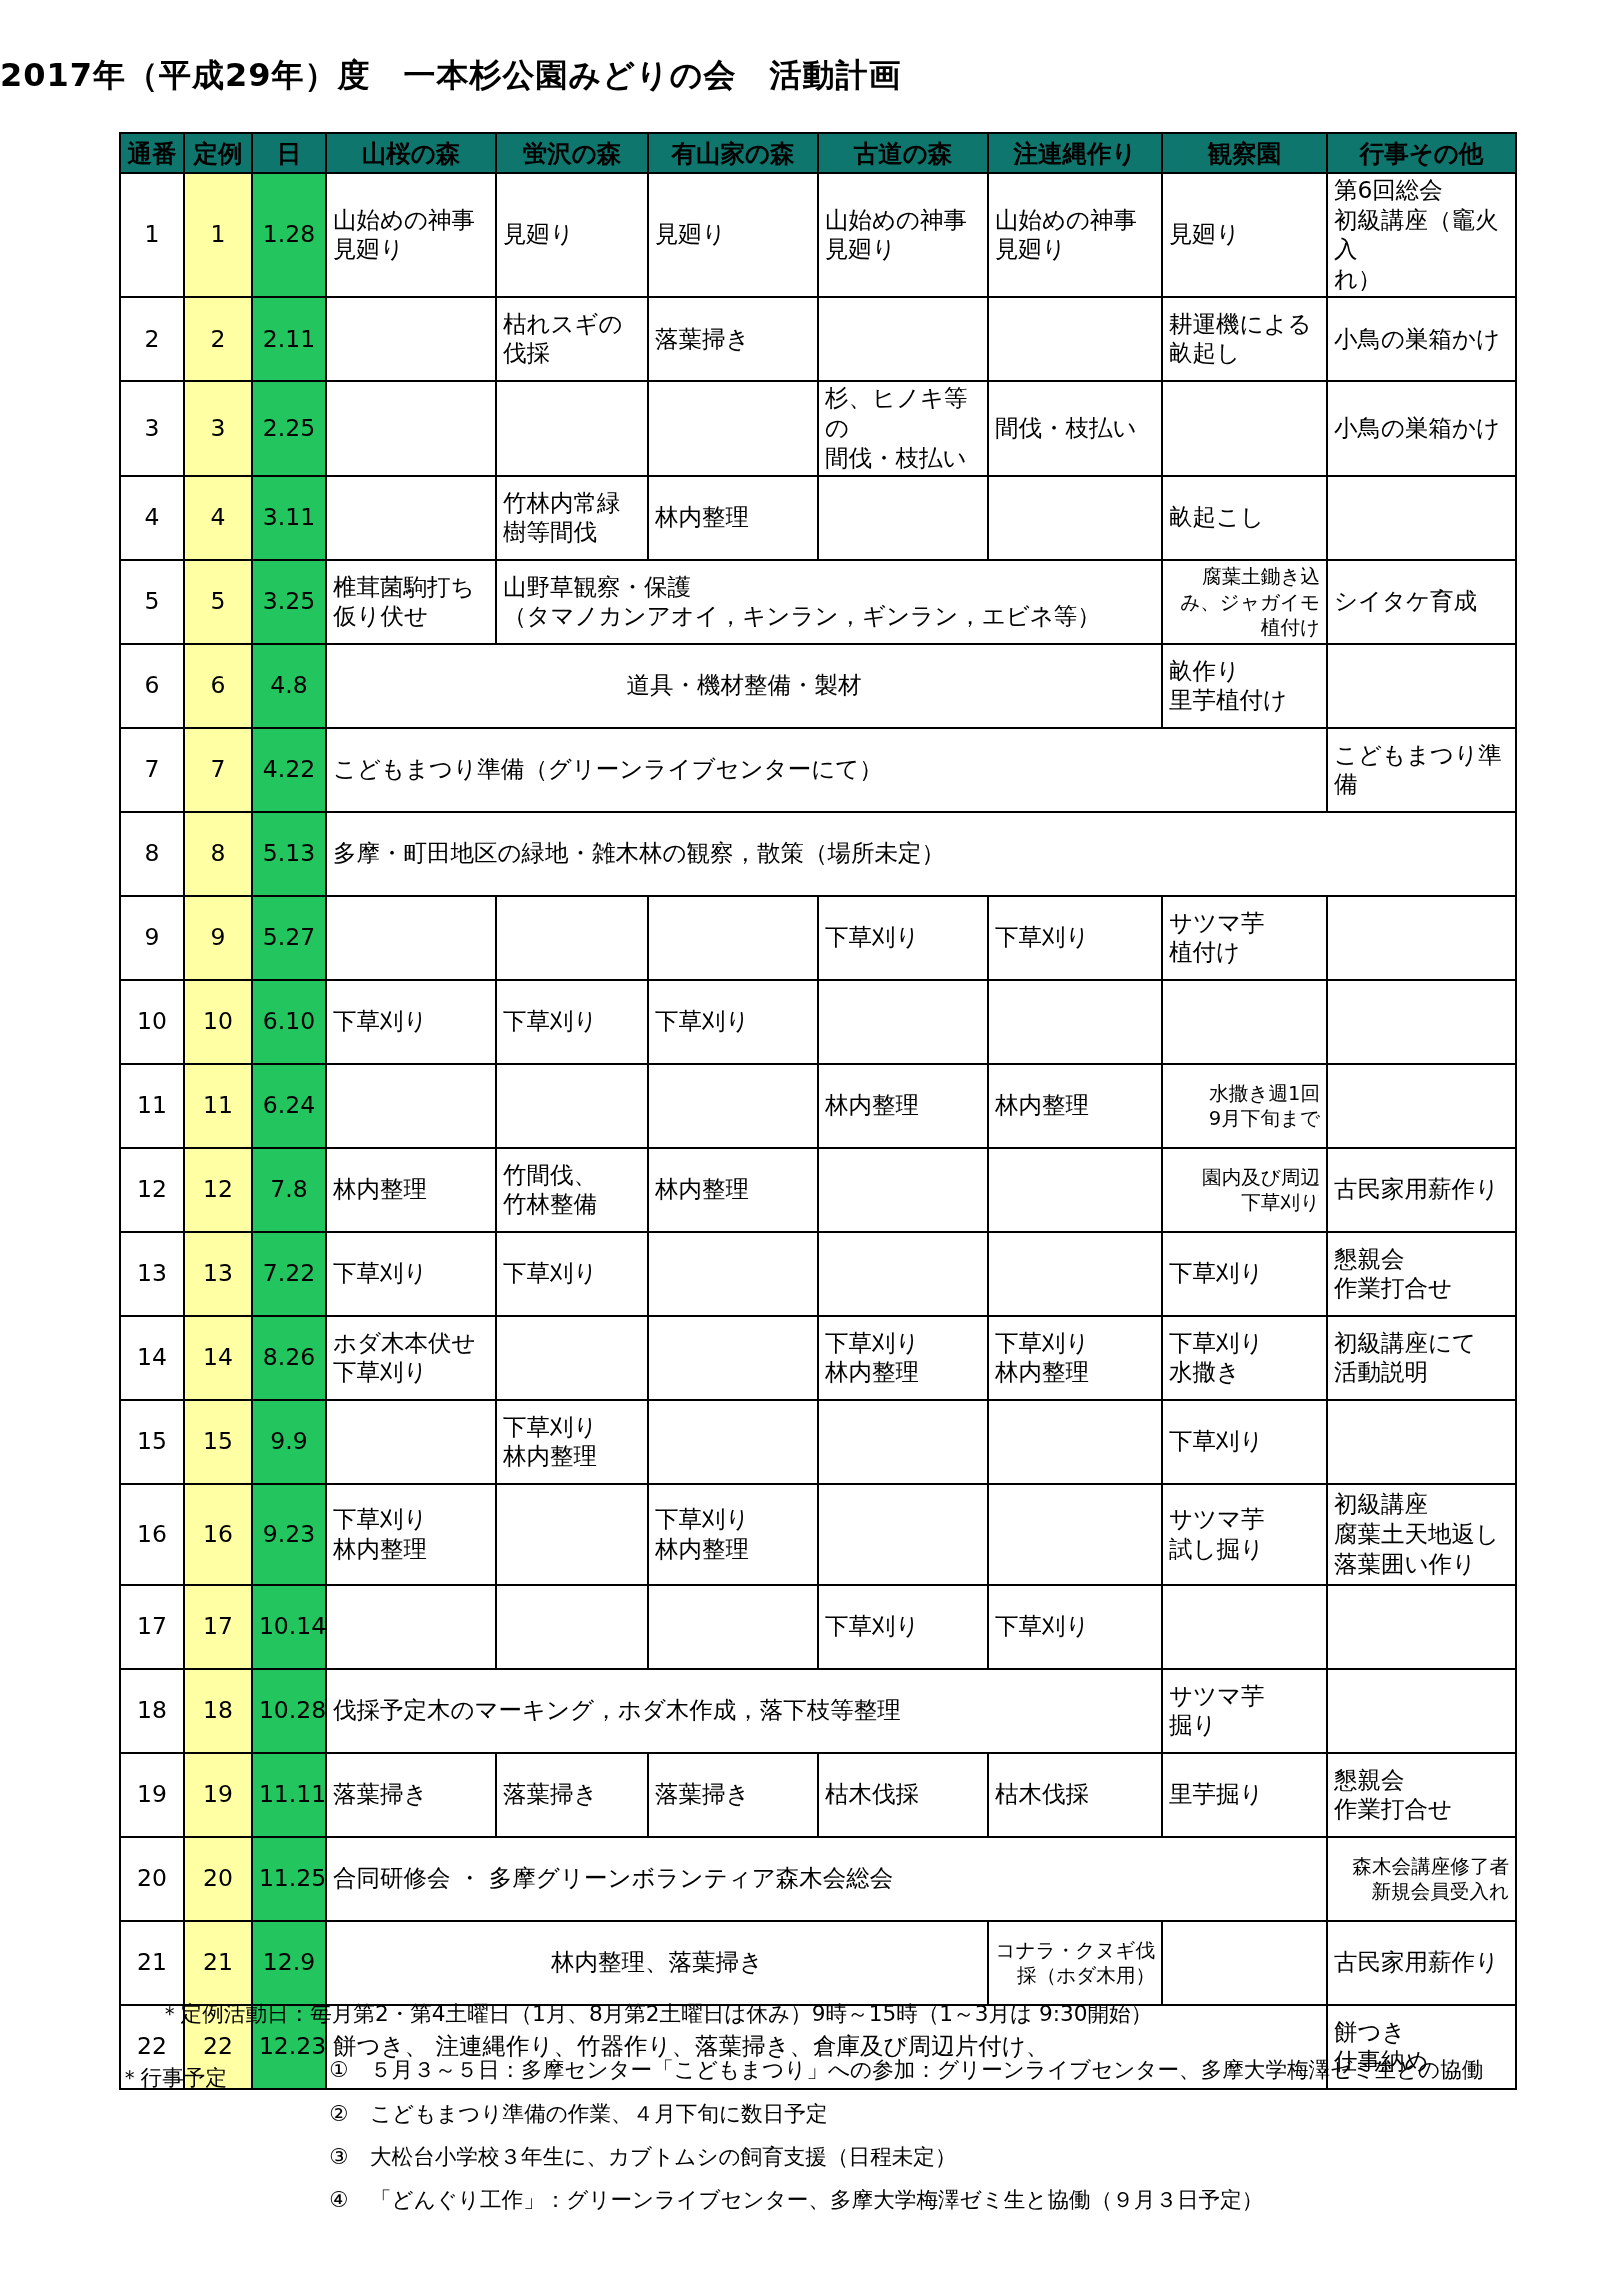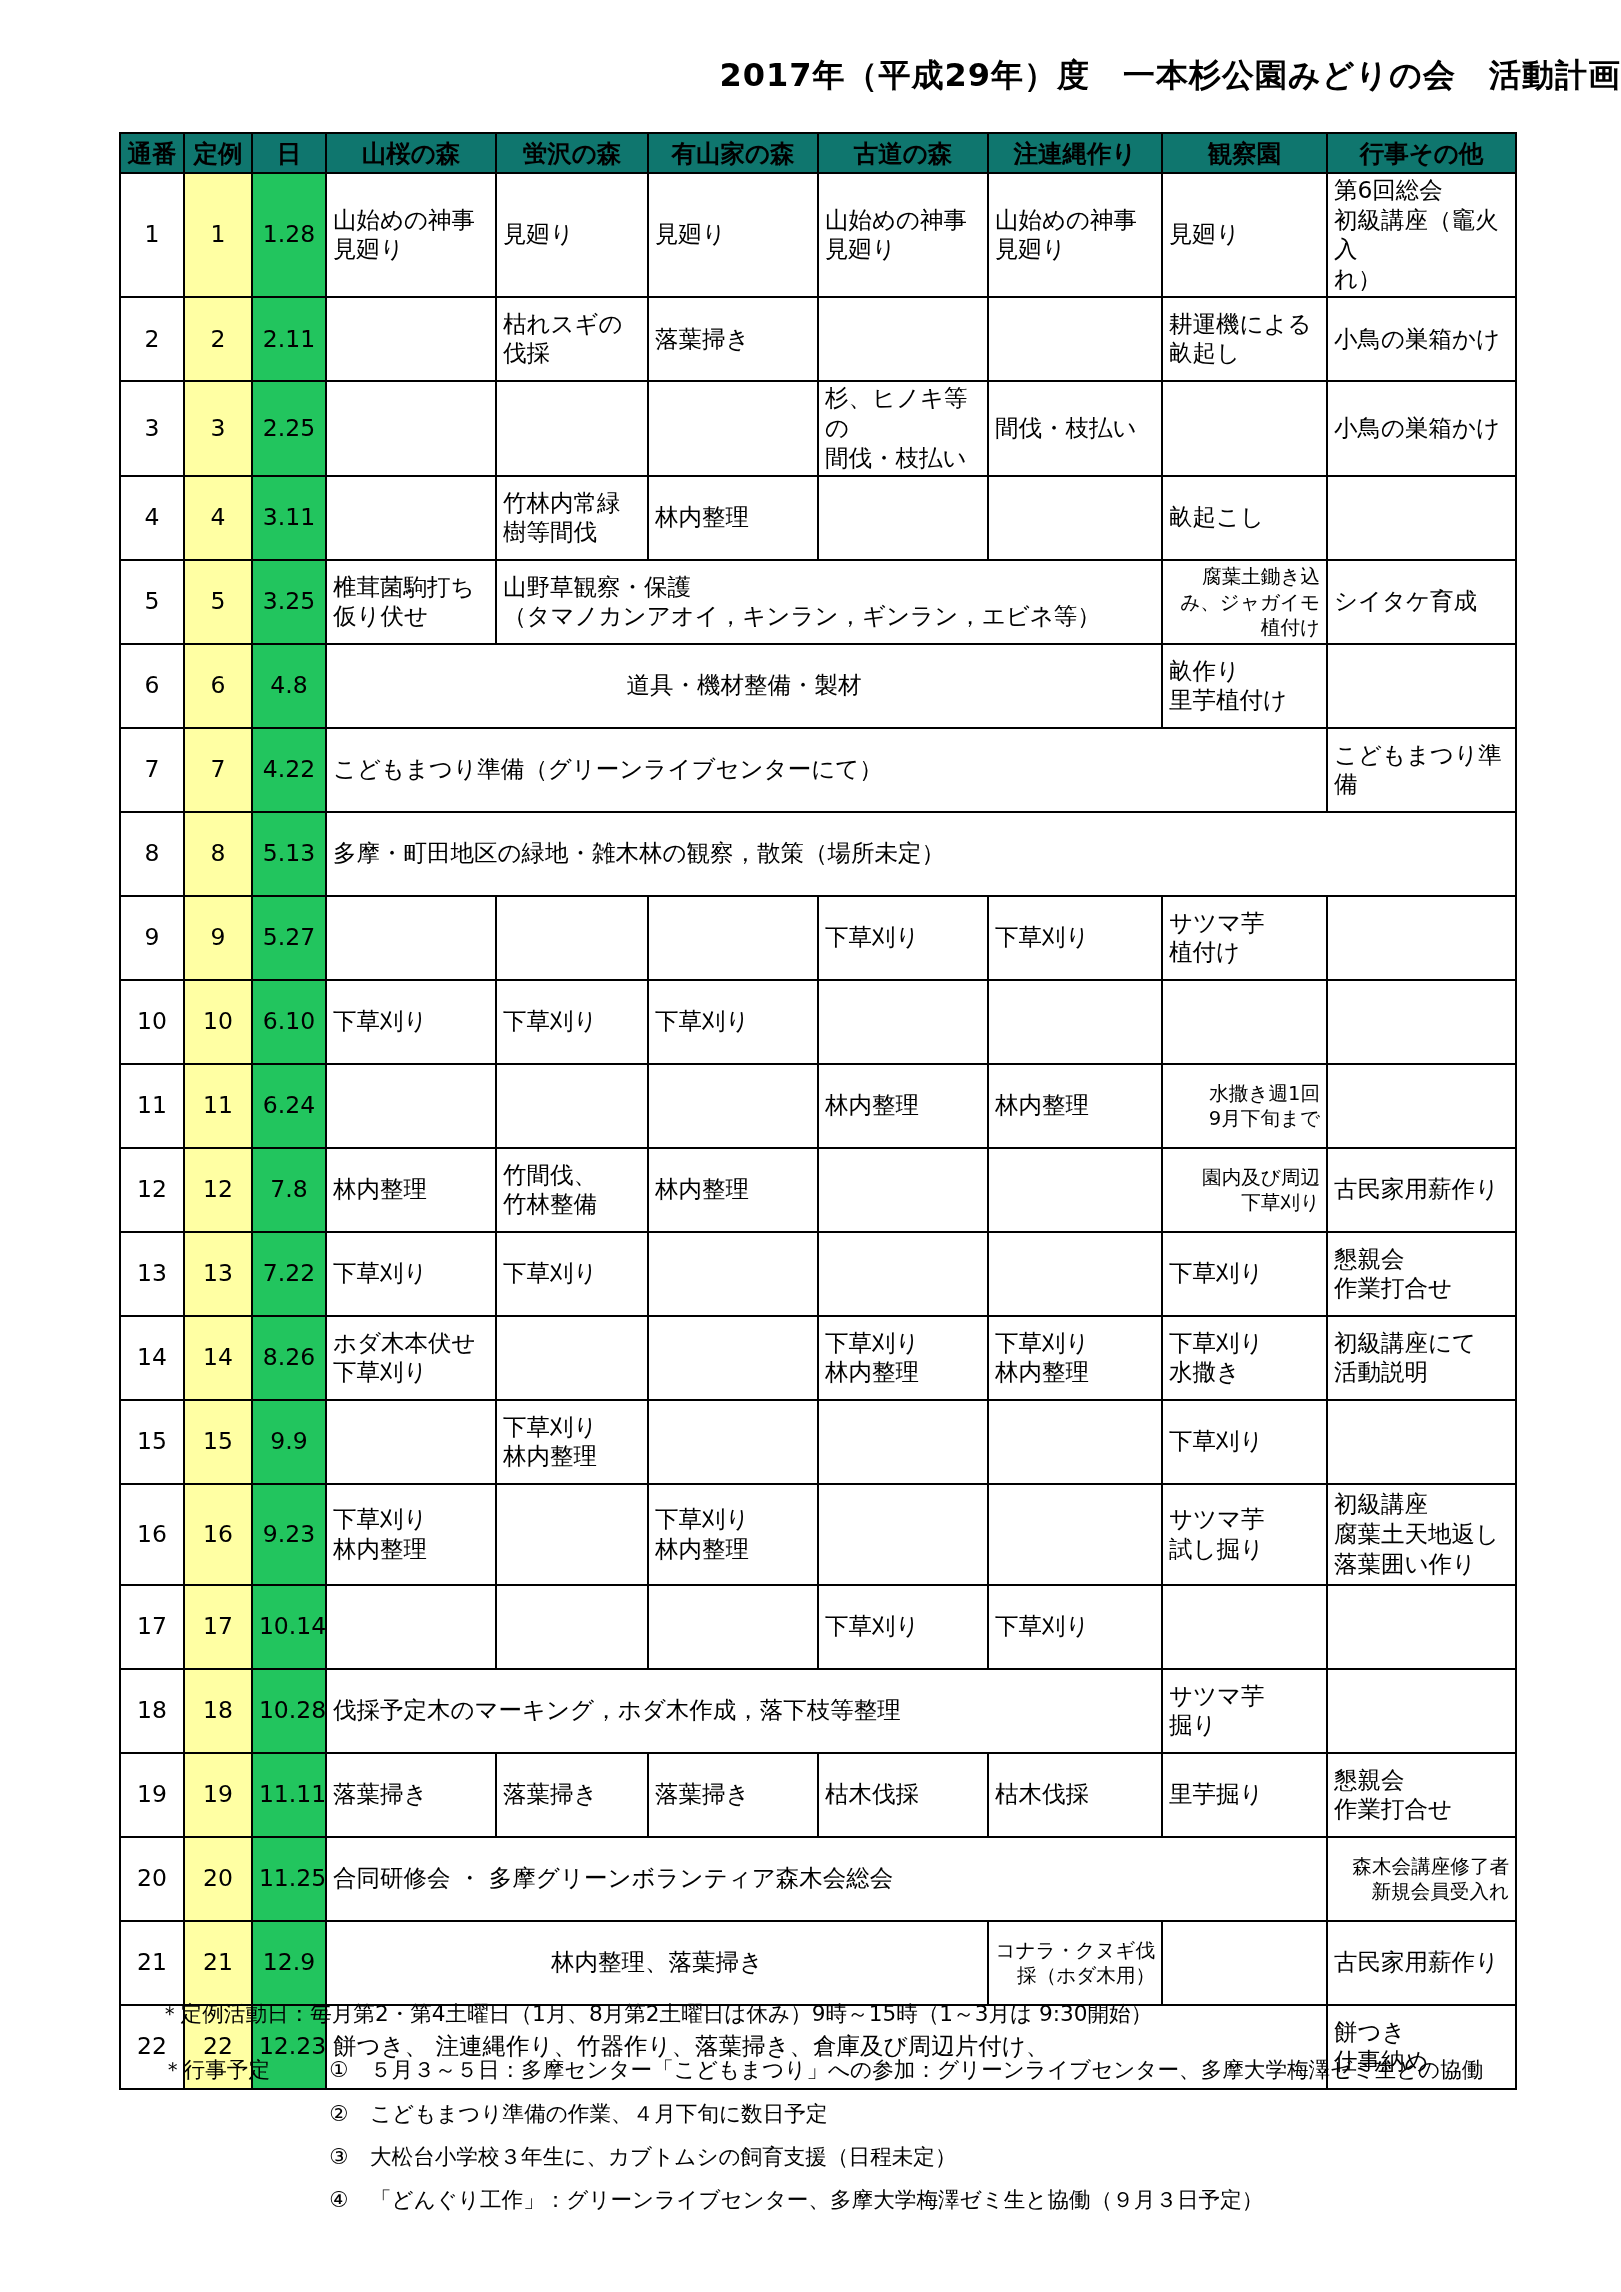--- a/index.html
+++ b/index.html
@@ -4,21 +4,21 @@
 <style>
   html,body { margin:0; padding:0; background:#888; }
   .page {
     position:relative; width:1621px; height:2293px; margin:0 auto;
     background:#ffffff; color:#000;
     font-family:"DejaVu Sans", sans-serif;
     overflow:hidden;
   }
   .title {
     position:absolute; top:54px; left:0; width:100%;
-    text-align:right; font-size:32px; font-weight:bold; letter-spacing:1px;
+    text-align:left; font-size:32px; font-weight:bold; letter-spacing:1px;
   }
   table.schedule {
     position:absolute; left:119px; top:132px; width:1394px;
     border-collapse:collapse; table-layout:fixed;
     border:2.9px solid #000;
   }
   table.schedule th, table.schedule td {
     border-left:2px solid #000; border-right:2px solid #000;
     border-top:2.9px solid #000; border-bottom:2.9px solid #000;
     overflow:hidden;
@@ -39,21 +39,21 @@
   td.col-date   { text-align:center; background:#22c55e; }
   td.cell { text-align:left; background:#ffffff; }
   td.cell.center { text-align:center;border-radius:10px; }
   td.cell.small { font-size:19.6px; line-height:1.3;text-align:right; }
   .notes {
     position:absolute; left:119px; top:2000px; width:1451px;
     font-size:21.6px; line-height:27.4px;
   }
   .note-regular { padding-left:40px; margin-bottom:29px; }
   .events { display:flex; align-items:flex-start; }
-  .events-label { flex:none; width:210px; padding-left:43px; box-sizing:border-box; }
+  .events-label { flex:none; width:210px; box-sizing:border-box;margin-top:8px; }
   .events-list { flex:1; }
   .note-item { margin-bottom:15.7px; }
 </style>
 </head>
 <body>
 
 <div class="page">
 
   <div class="title">2017年（平成29年）度　一本杉公園みどりの会　活動計画</div>
 

